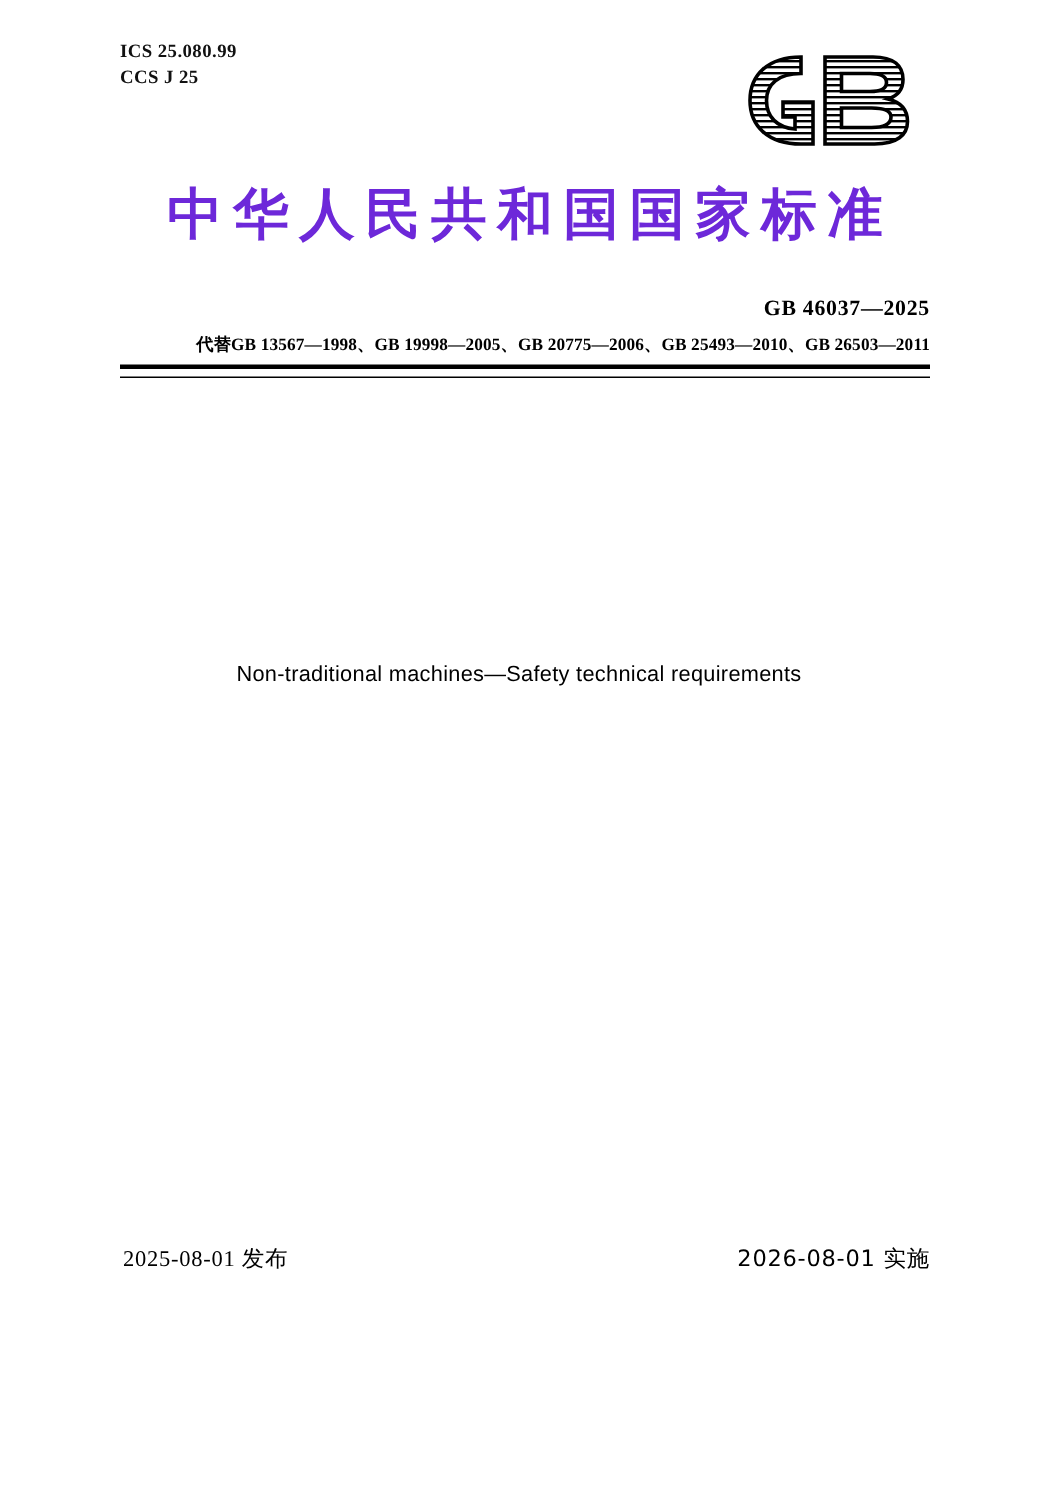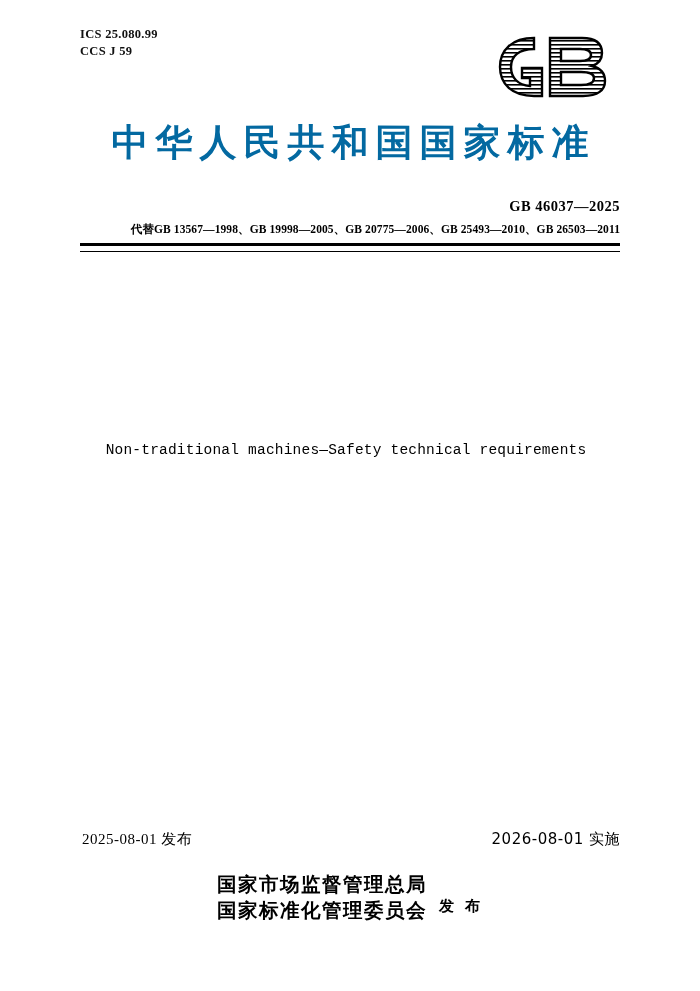--- a/index.html
+++ b/index.html
@@ -58,21 +58,21 @@
   .cn-standard-title {
     position: absolute;
     left: 0;
     right: 0;
     top: 118px;
     text-align: center;
     font-family: "DejaVu Serif", "Liberation Serif", serif;
     font-weight: bold;
     font-size: 37px;
     letter-spacing: 7px;
-    color: #0369a1;
+    color: #6d28d9;
     text-indent: 7px;
   }
 
   
   .std-number {
     position: absolute;
     right: 80px;
     top: 198px;
     font-family: "Liberation Serif", serif;
     font-weight: bold;
@@ -120,21 +120,21 @@
     font-family: "DejaVu Serif", "Liberation Serif", serif;
     font-weight: bold;
     font-size: 25px;
     letter-spacing: 2px;
   }
   .doc-title-en {
     position: absolute;
     left: 0; right: 8px;
     top: 442px;
     text-align: center;
-    font-family: Liberation Mono, monospace;
+    font-family: Liberation Sans, sans-serif;
     font-size: 14.5px;
     letter-spacing: 0.2px;
   }
 
   
   .date-issue {
     position: absolute;
     left: 82px;
     top: 830px;
     font-family: Liberation Serif, serif;
@@ -186,21 +186,21 @@
   }
 </style>
 </head>
 <body>
 
 <div class="page">
 
   <div class="header-zone">
     <div class="ics-block">
       <div>ICS 25.080.99</div>
-      <div>CCS J 59</div>
+      <div>CCS J 25</div>
     </div>
 
     <div class="gb-logo">
       <svg width="122" height="78" viewBox="0 0 122 78" xmlns="http://www.w3.org/2000/svg">
         <defs>
           <pattern id="hatch" width="4" height="4" patternUnits="userSpaceOnUse" patternTransform="rotate(0)">
             <rect width="4" height="4" fill="#ffffff"></rect>
             <rect width="4" height="1.6" y="0" fill="#000000"></rect>
           </pattern>
         </defs>
@@ -232,22 +232,14 @@
   <div class="replaces">代替GB 13567—1998、GB 19998—2005、GB 20775—2006、GB 25493—2010、GB 26503—2011</div>
 
   <div class="rule-thick"></div>
   <div class="rule-thin"></div>
 
   <div class="doc-title-en">Non-traditional machines—Safety technical requirements</div>
 
   <div class="date-issue">2025-08-01 发布</div>
   <div class="date-effective">2026-08-01 实施</div>
 
-  <div class="publisher">
-    <span class="publisher-inner">
-      <span class="publisher-lines">
-        <div>国家市场监督管理总局</div>
-        <div>国家标准化管理委员会</div>
-      </span><span class="publisher-word">发 布</span>
-    </span>
-  </div>
 
 </div>
 
 </body></html>

